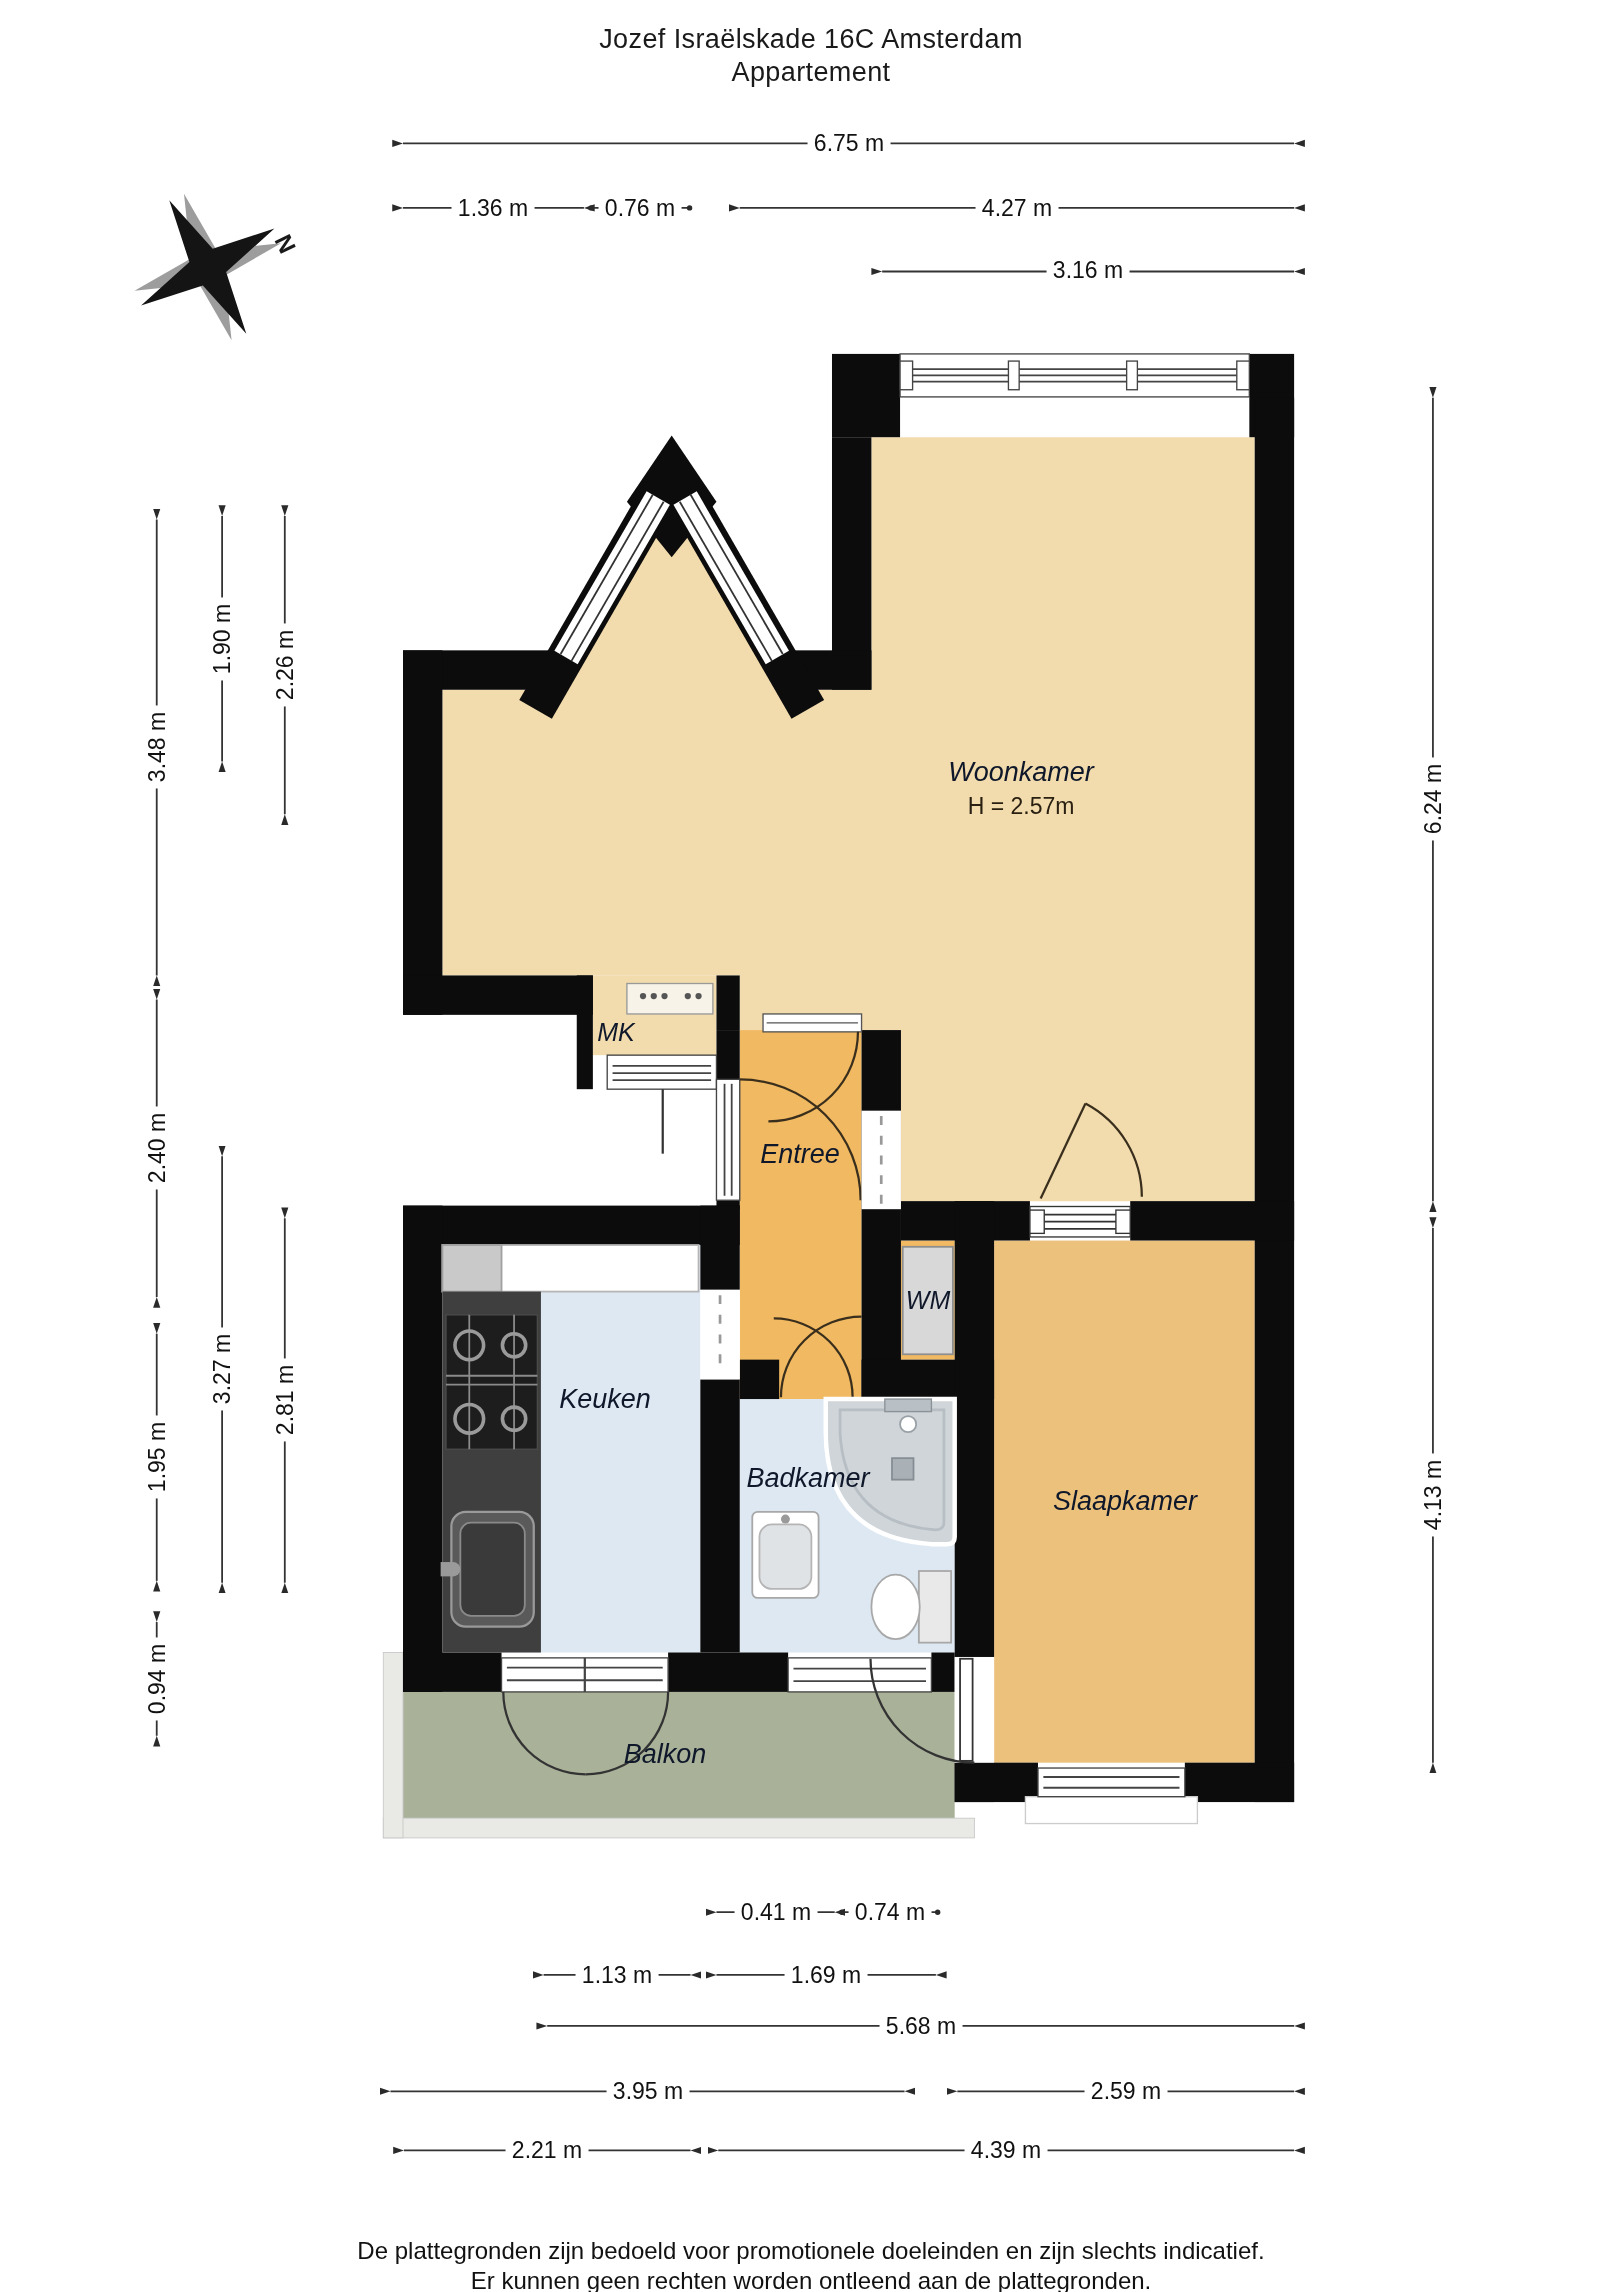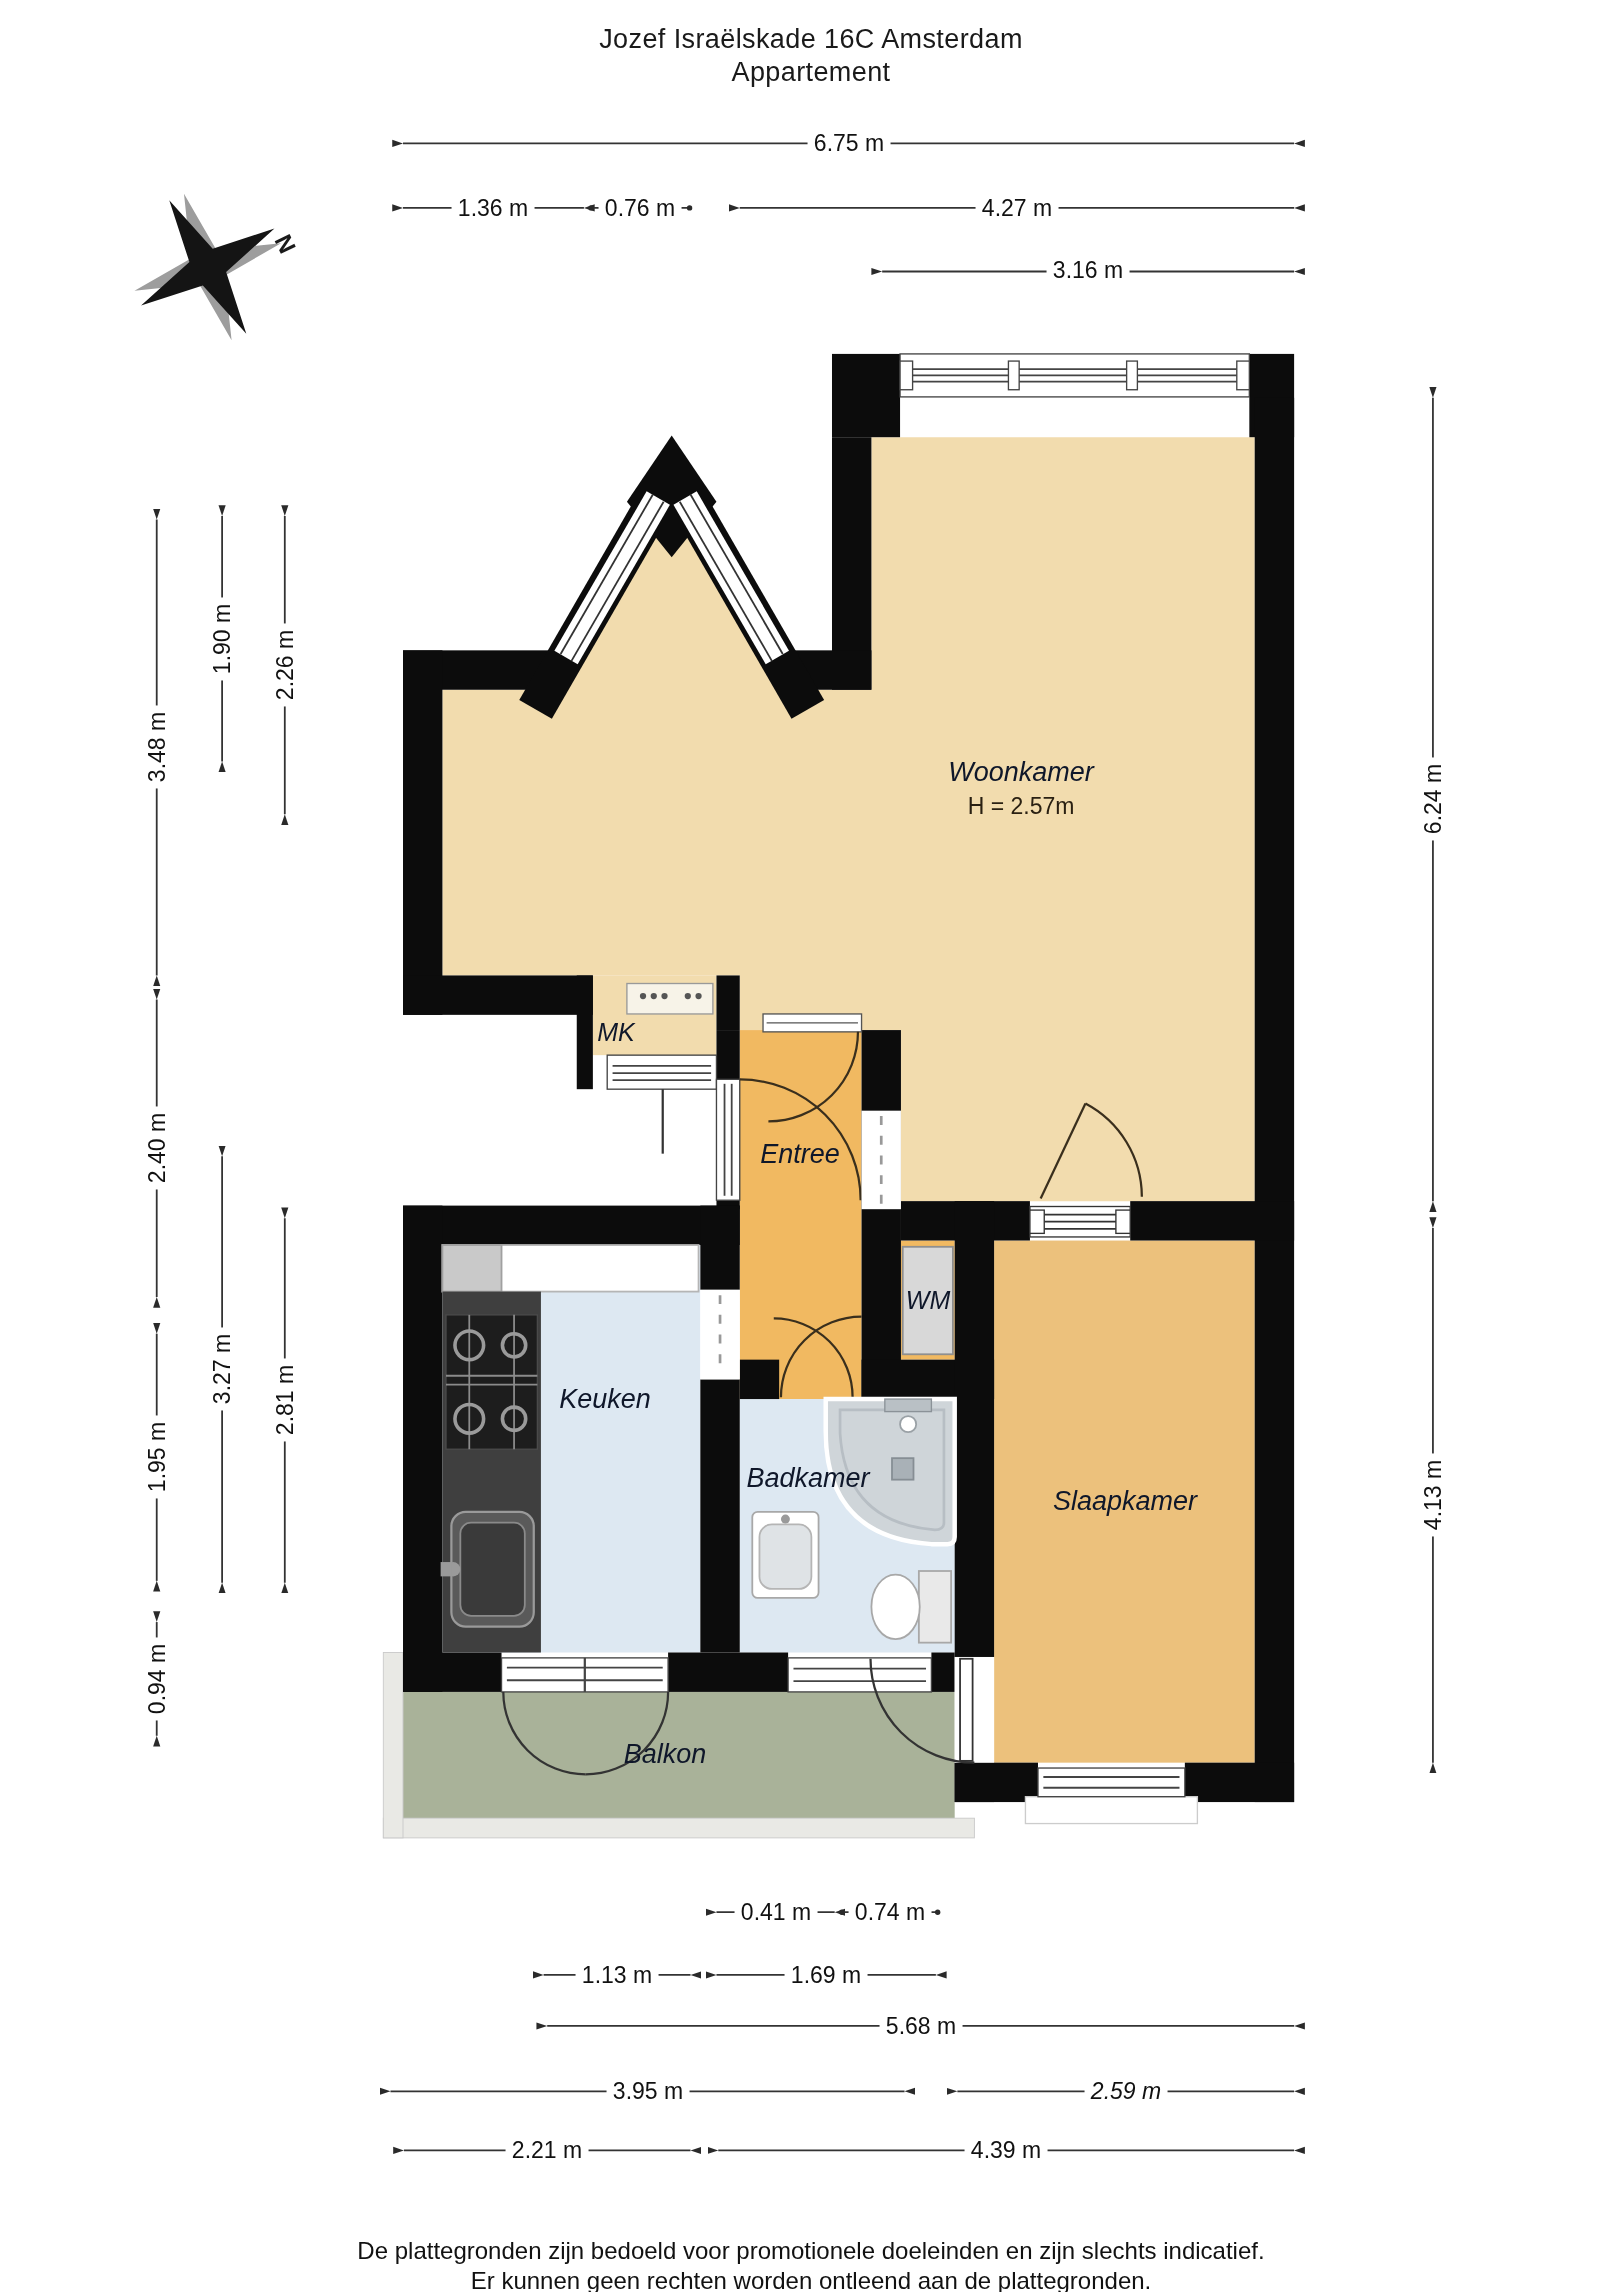--- a/index.html
+++ b/index.html
@@ -266,17 +266,17 @@
     <div class="dimlabel vert" style="left: 285px; top: 1400px;">2.81 m</div>
     <div class="dimlabel vert" style="left: 1433px; top: 799px;">6.24 m</div>
     <div class="dimlabel vert" style="left: 1433px; top: 1495px;">4.13 m</div>
     <div class="dimlabel vert" style="left: 1503px; top: 1080px;">10.47 m</div>
     <div class="dimlabel" style="left: 776px; top: 1912px;">0.41 m</div>
     <div class="dimlabel" style="left: 890px; top: 1912px;">0.74 m</div>
     <div class="dimlabel" style="left: 617px; top: 1975px;">1.13 m</div>
     <div class="dimlabel" style="left: 826px; top: 1975px;">1.69 m</div>
     <div class="dimlabel" style="left: 921px; top: 2026px;">5.68 m</div>
     <div class="dimlabel" style="left: 648px; top: 2091px;">3.95 m</div>
-    <div class="dimlabel" style="left: 1126px; top: 2091px; font-style: italic;">2.59 m</div>
+    <div class="dimlabel" style="left: 1126px; top: 2091px;">2.59 m</div>
     <div class="dimlabel" style="left: 547px; top: 2150px;">2.21 m</div>
     <div class="dimlabel" style="left: 1006px; top: 2150px; text-align: right;">4.39 m</div>
   </div>
 
 
 </body></html>

